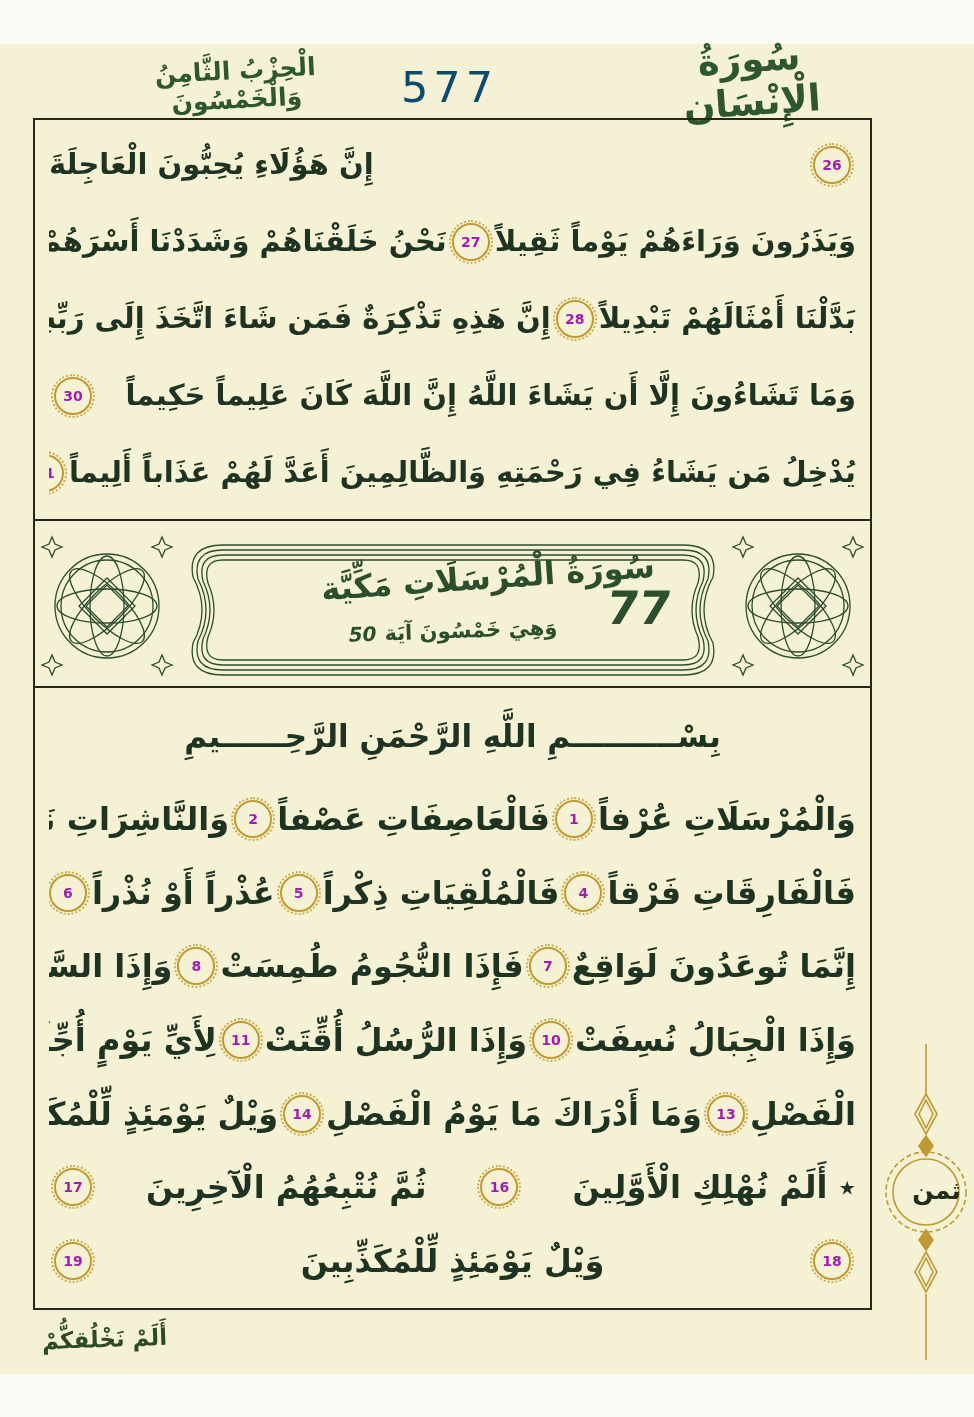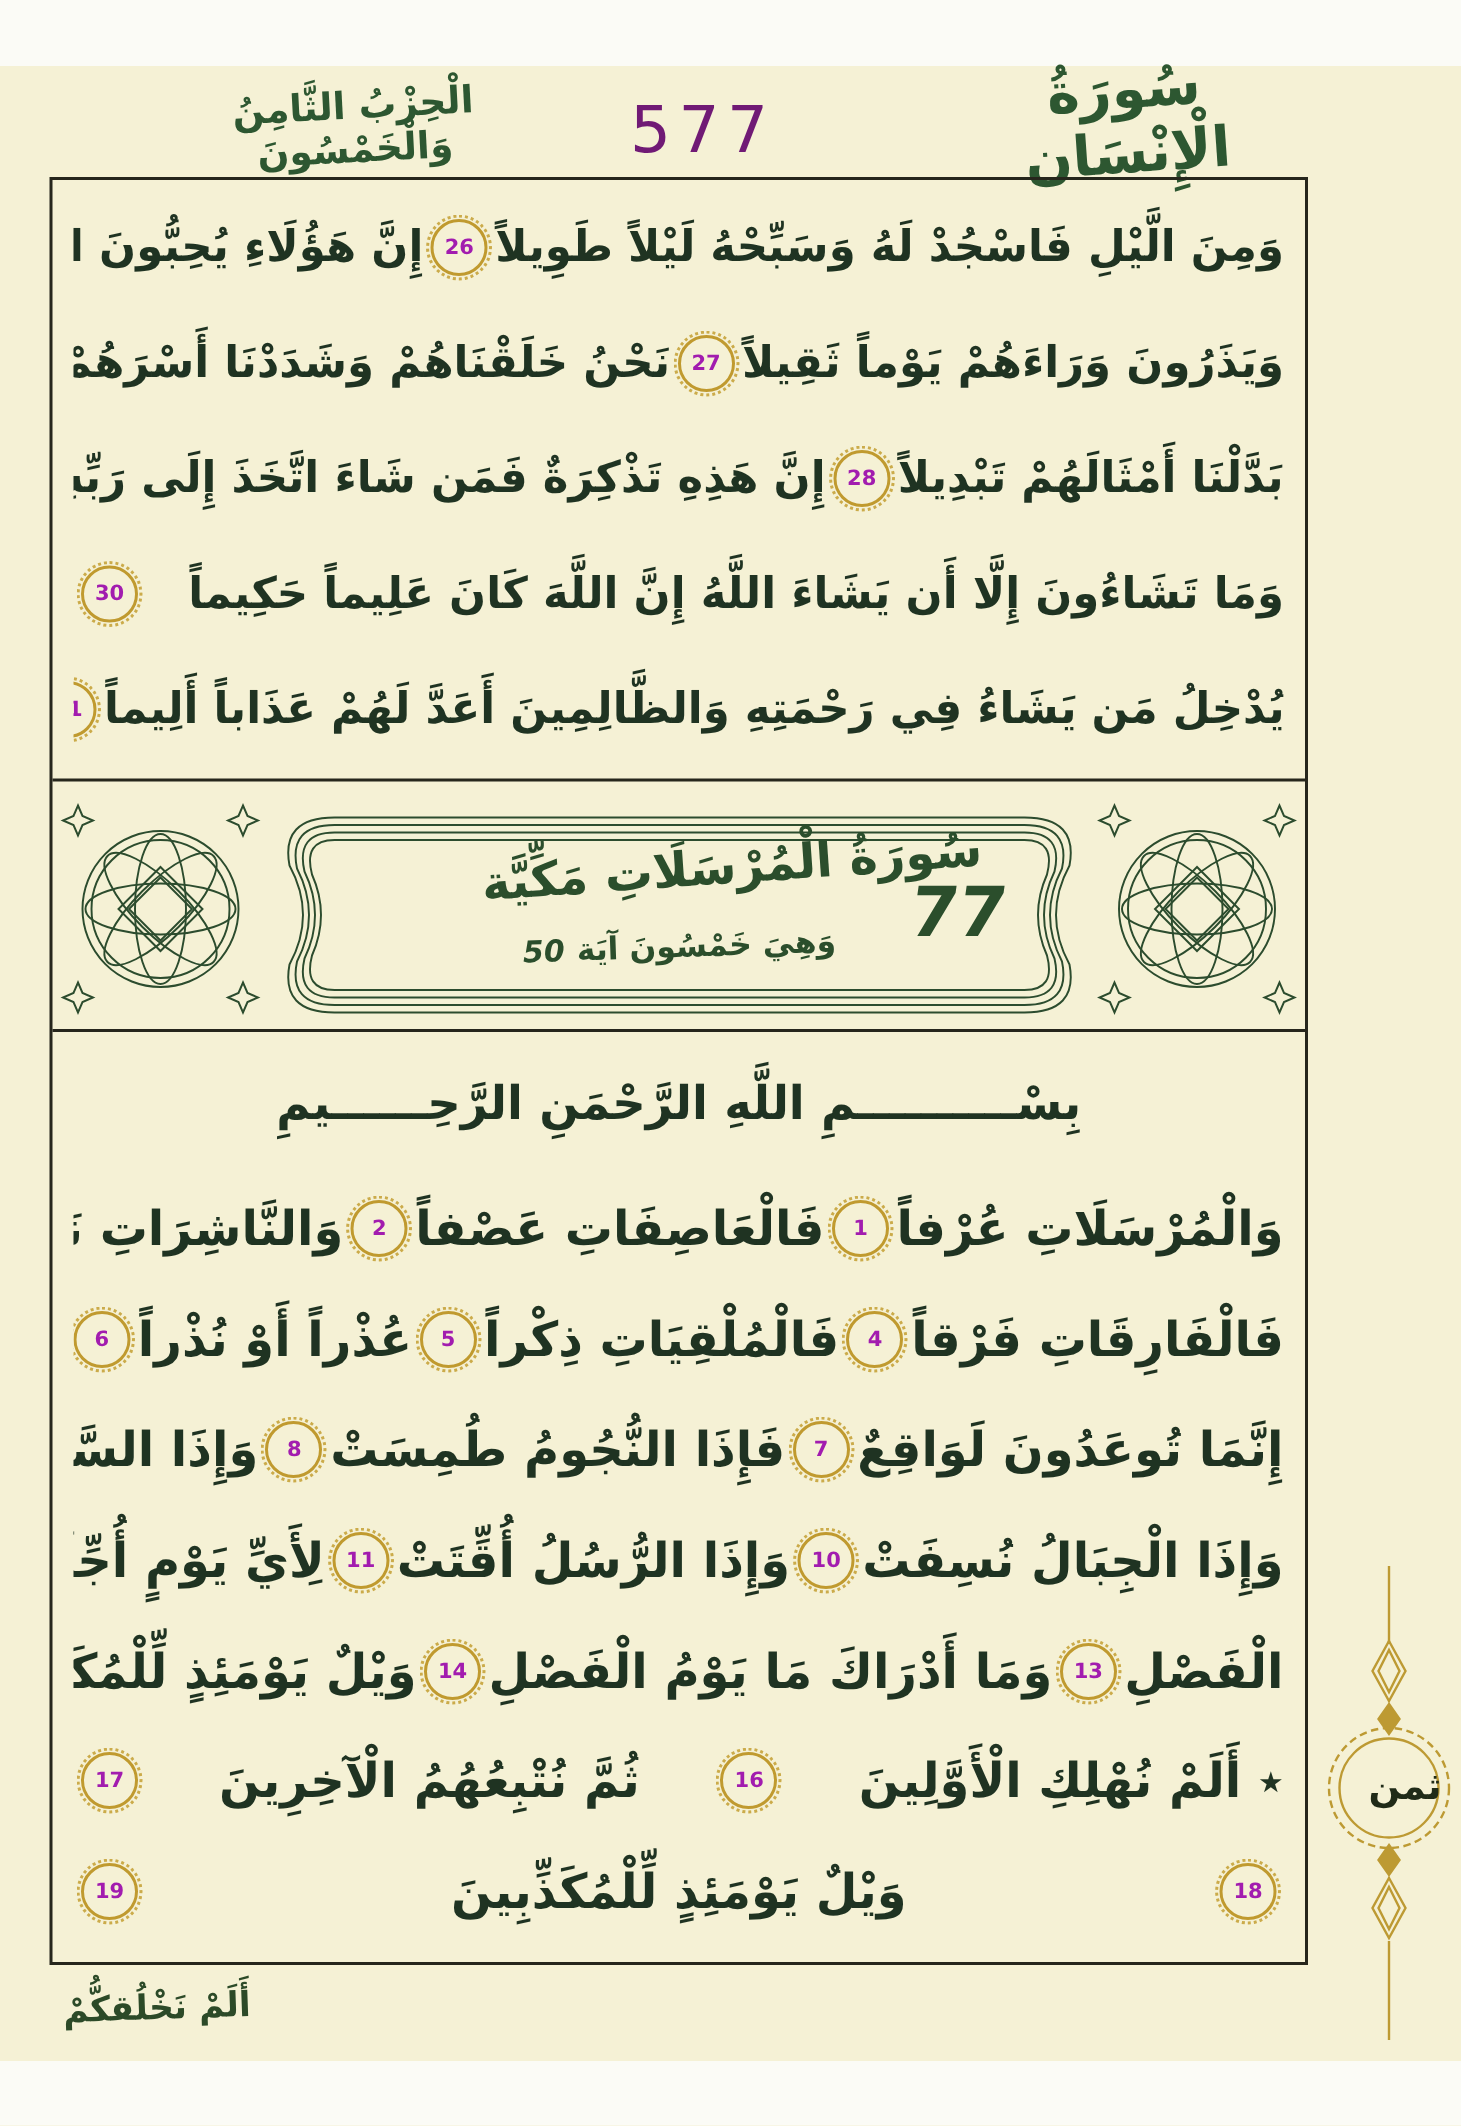--- a/index.html
+++ b/index.html
@@ -6,22 +6,22 @@
   body{
     width:974px;height:1417px;position:relative;overflow:hidden;
     background:#fbfbf6;
     font-family:"DejaVu Sans",sans-serif;
   }
   .cream-bg{position:absolute;left:0;top:44px;width:974px;height:1330px;background:#f5f1d5;}
 
   
   .hizb{position:absolute;left:126px;top:56px;width:220px;text-align:center;
         font-size:25px;font-weight:700;color:#2d5731;transform:rotate(-3deg);direction:rtl;}
-  .pageno{position:absolute;left:411px;top:62px;width:115px;text-align:center;
-        font-size:43px;color:#701a75;letter-spacing:5px;}
+  .pageno{position:absolute;left:392px;top:62px;width:115px;text-align:center;
+        font-size:43px;color:#0c4a6e;letter-spacing:5px;}
   .runhead{position:absolute;left:628px;top:38px;width:245px;text-align:center;
         font-size:37px;font-weight:700;color:#2d5731;transform:rotate(-4deg);direction:rtl;}
 
   
   .frame{position:absolute;left:33px;top:118px;width:835px;height:1188px;
          border:2px solid #26261c;}
   .sec-insan{position:absolute;left:0;top:0;width:835px;height:401px;
          border-bottom:2px solid #26261c;box-sizing:border-box;
          padding:6px 14px 8px;display:flex;flex-direction:column;overflow:hidden;}
   .band{position:absolute;left:0;top:403px;width:835px;height:165px;
@@ -71,21 +71,20 @@
 <div class="cream-bg"></div>
 
 <div class="hizb">الْحِزْبُ الثَّامِنُ وَالْخَمْسُونَ</div>
 <div class="pageno">577</div>
 <div class="runhead">سُورَةُ الْإِنْسَان</div>
 
 <div class="frame">
 
   <div class="sec-insan">
       <div class="qline">
-        <span class="qtext">وَمِنَ الَّيْلِ فَاسْجُدْ لَهُ وَسَبِّحْهُ لَيْلاً طَوِيلاً</span>
         <span class="vbadge">26</span>
         <span class="qtext">إِنَّ هَؤُلَاءِ يُحِبُّونَ الْعَاجِلَةَ</span>
       </div>
       <div class="qline">
         <span class="qtext">وَيَذَرُونَ وَرَاءَهُمْ يَوْماً ثَقِيلاً</span>
         <span class="vbadge">27</span>
         <span class="qtext">نَحْنُ خَلَقْنَاهُمْ وَشَدَدْنَا أَسْرَهُمْ وَإِذَا شِئْنَا</span>
       </div>
       <div class="qline">
         <span class="qtext">بَدَّلْنَا أَمْثَالَهُمْ تَبْدِيلاً</span>

